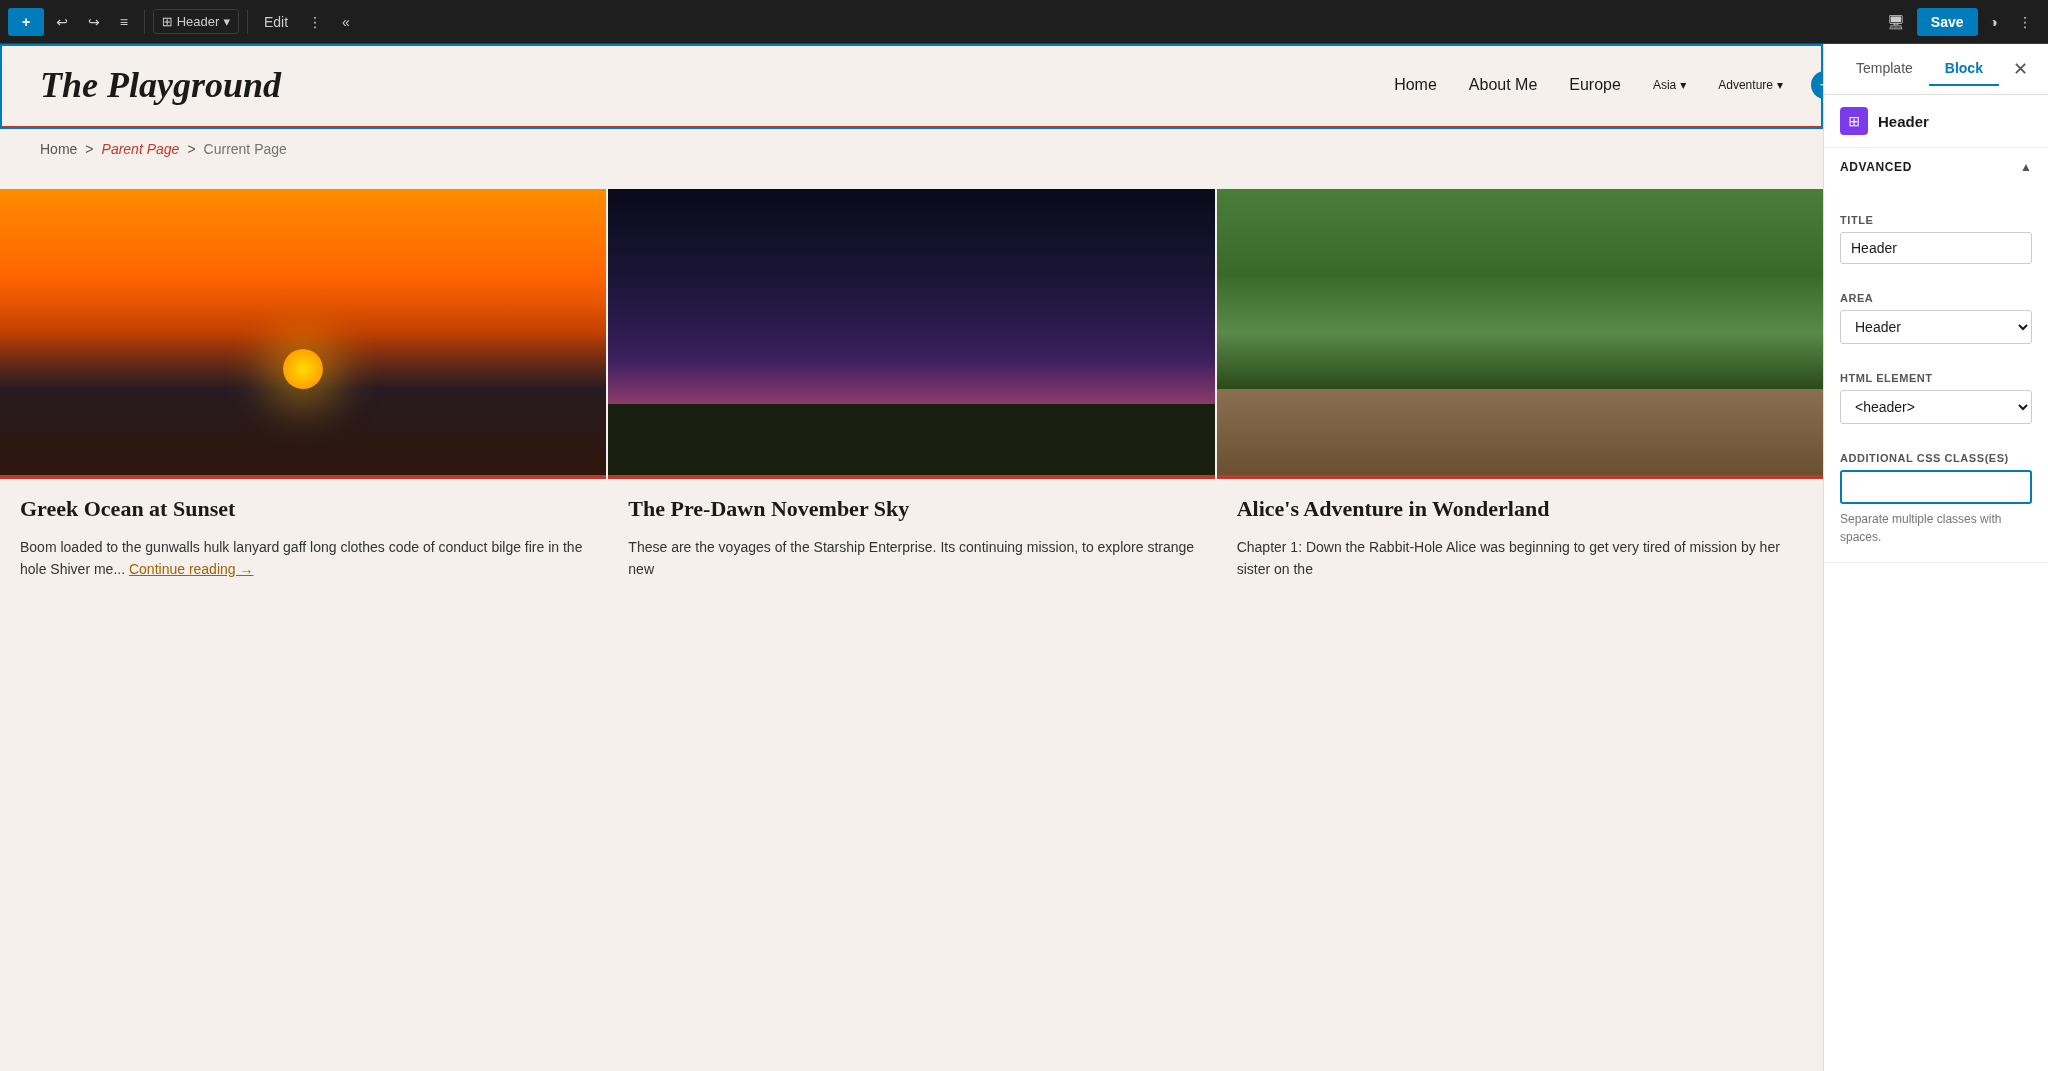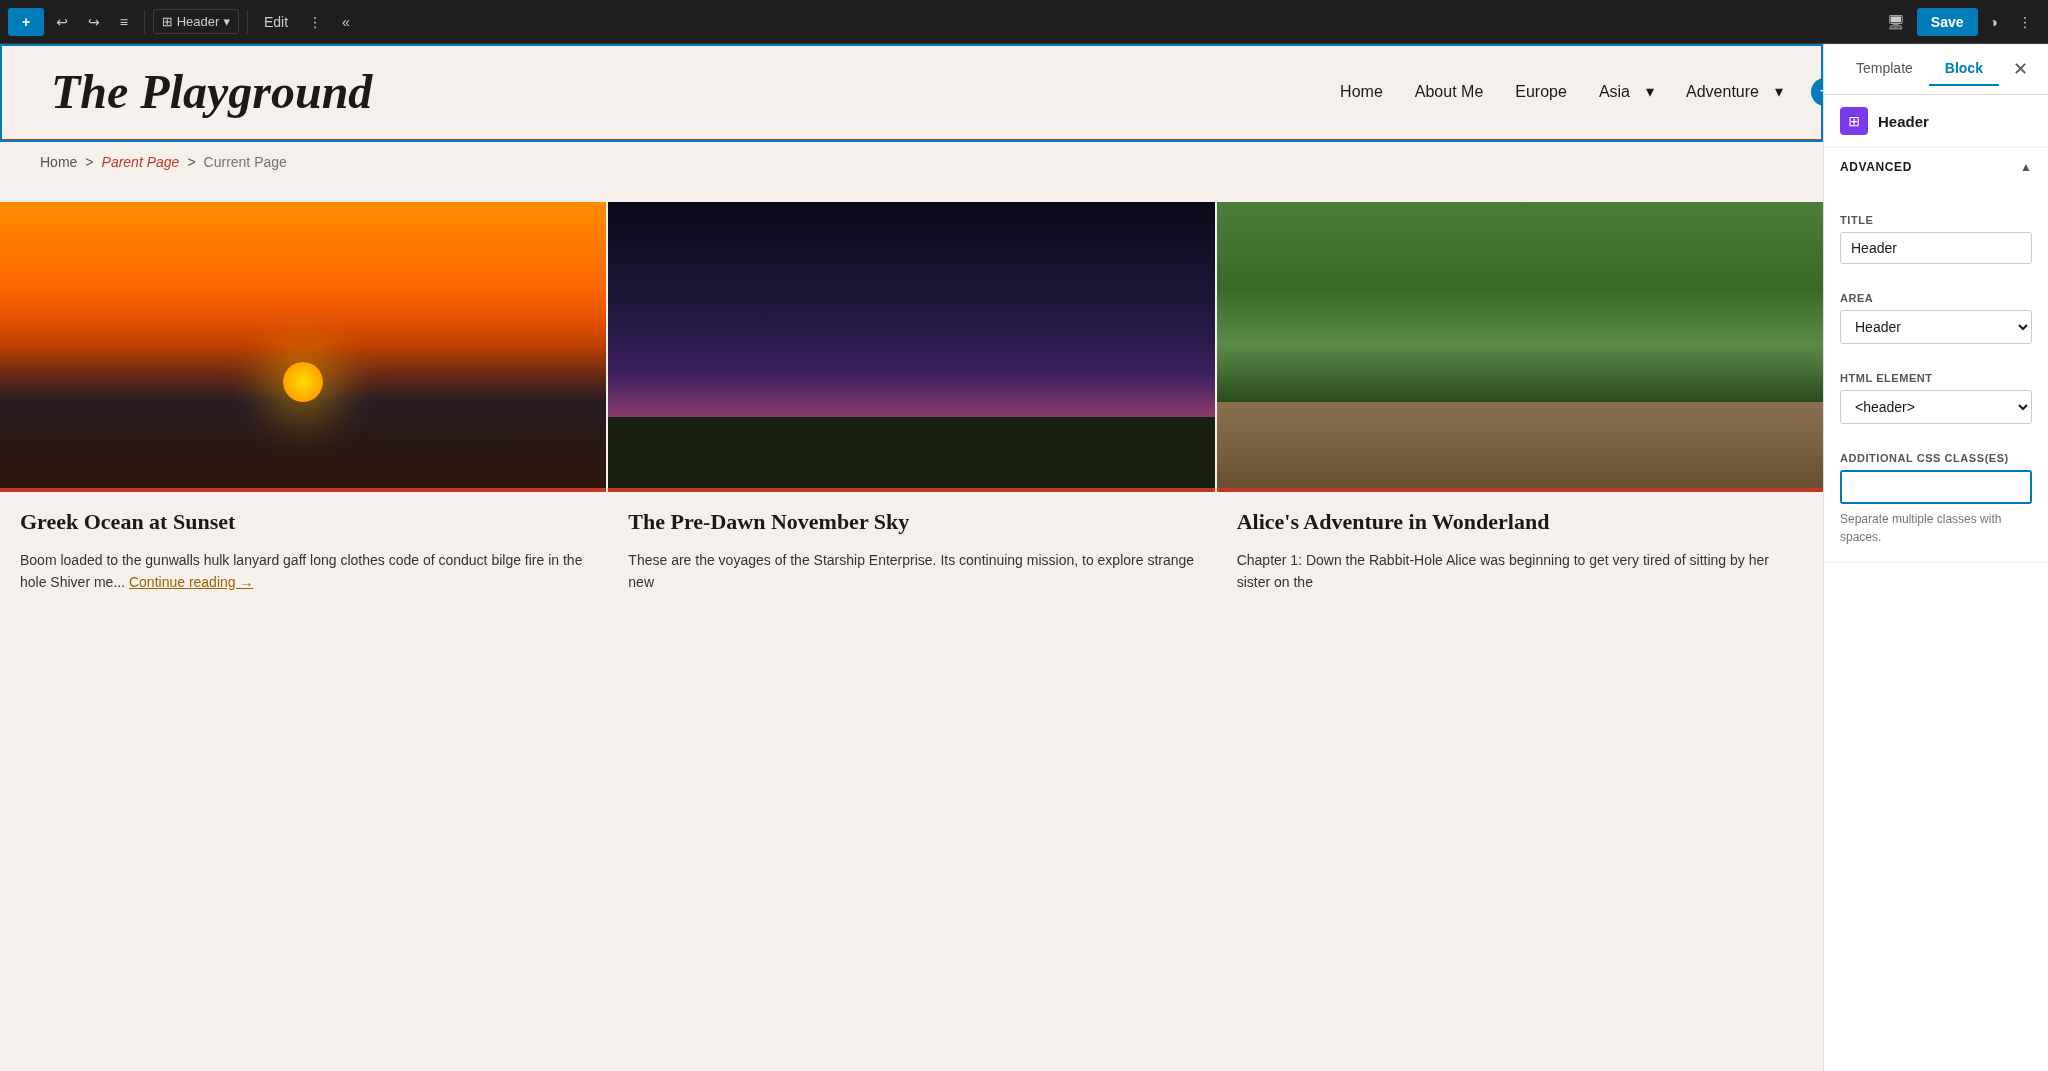--- a/index.html
+++ b/index.html
@@ -79,41 +79,40 @@
       align-items: center;
       justify-content: space-between;
       border-bottom: 3px solid #c0392b;
       outline: 2px solid #007cba;
       outline-offset: -2px;
       position: relative;
     }
     .site-title {
       font-family: Georgia, serif;
       font-style: italic;
-      font-size: 48px;
+      font-size: 36px;
       font-weight: bold;
       color: #1a1a1a;
-      margin-left: 11px;
     }
     .site-nav {
       display: flex;
       align-items: center;
       gap: 32px;
     }
     .nav-item {
       font-size: 16px;
       color: #1a1a1a;
       text-decoration: none;
       cursor: pointer;
     }
     .nav-item-dropdown {
       display: flex;
-      align-items: flex-end;
-      gap: 16px;
-      font-size: 16px;
+      align-items: flex-start;
+      gap: 4px;
+      font-size: 12px;
       color: #1a1a1a;
       cursor: pointer;
     }
     .add-block-btn {
       position: absolute;
       right: -16px;
       top: 50%;
       transform: translateY(-50%);
       background: #007cba;
       color: white;
@@ -441,21 +440,21 @@
           <div class="blog-card-content">
             <div class="blog-card-title">The Pre-Dawn November Sky</div>
             <div class="blog-card-excerpt">These are the voyages of the Starship Enterprise. Its continuing mission, to explore strange new</div>
           </div>
         </div>
 
         <div class="blog-card">
           <div class="blog-card-image img-wonderland"></div>
           <div class="blog-card-content">
             <div class="blog-card-title">Alice's Adventure in Wonderland</div>
-            <div class="blog-card-excerpt">Chapter 1: Down the Rabbit-Hole Alice was beginning to get very tired of sitting by her sister on the</div>
+            <div class="blog-card-excerpt">Chapter 1: Down the Rabbit-Hole Alice was beginning to get very tired of mission by her sister on the</div>
           </div>
         </div>
 
       </div>
     </div>
 
   </div>
 
   <div class="right-panel">
     <div class="panel-header">

